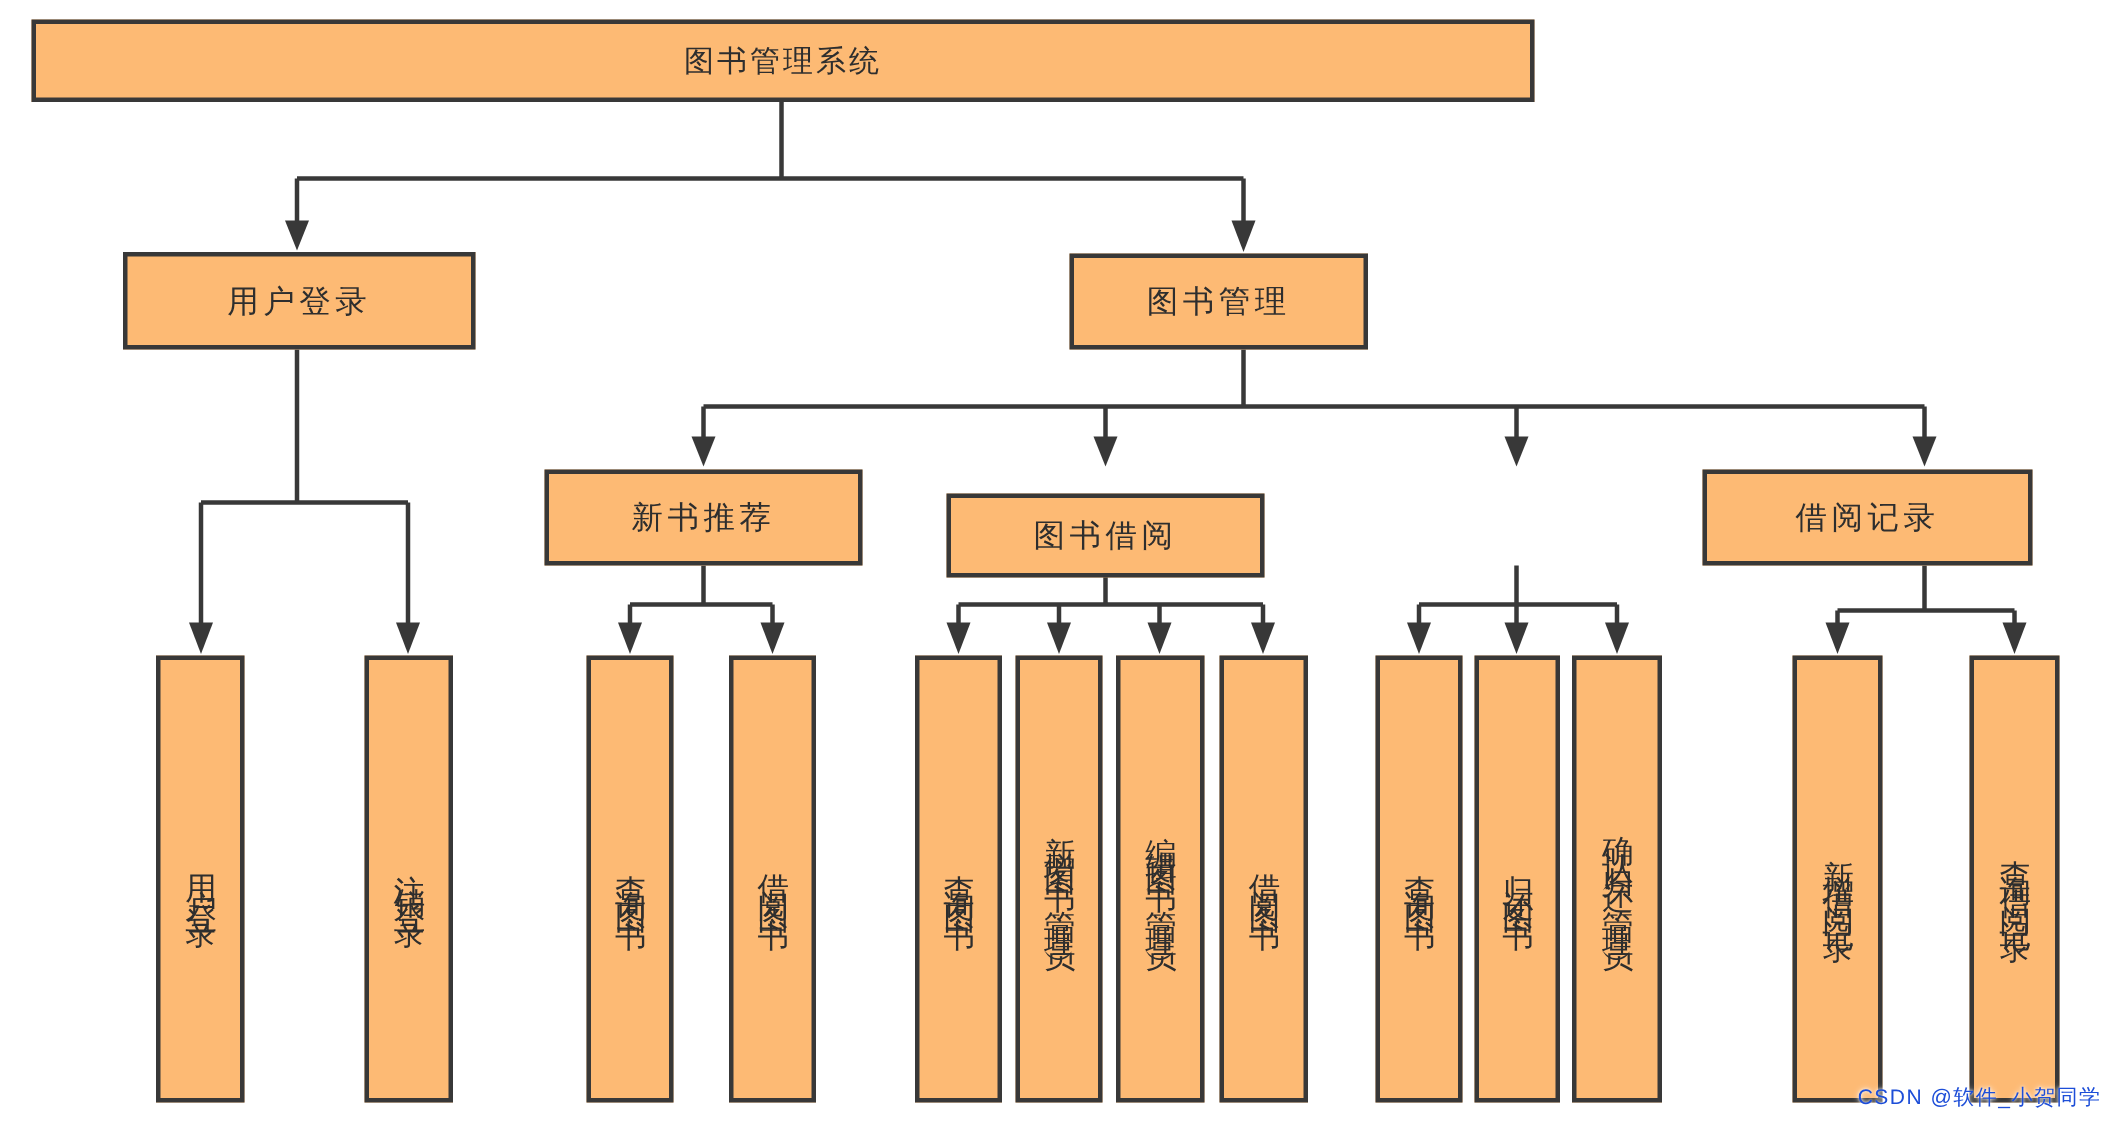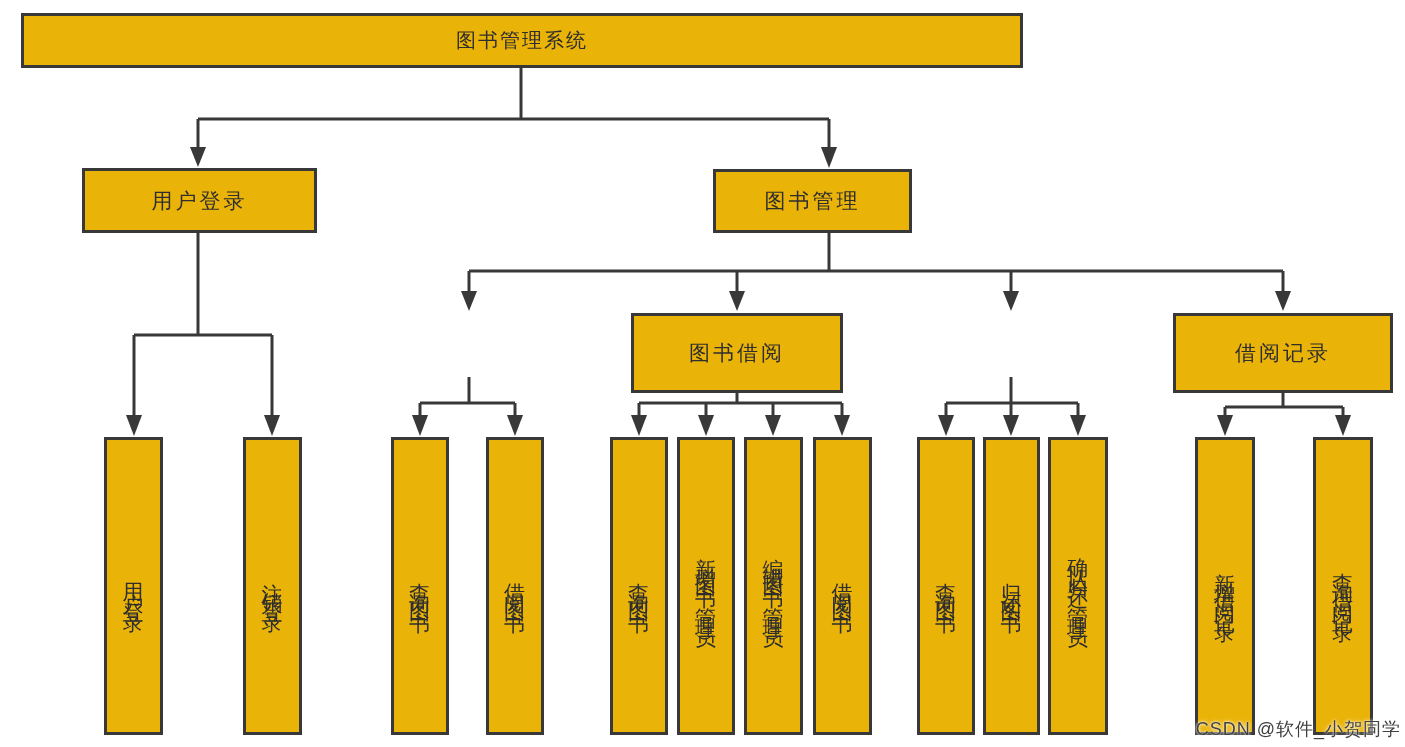--- a/index.html
+++ b/index.html
@@ -3,32 +3,32 @@
 <meta charset="utf-8">
 <style>
   html,body { margin:0; padding:0; background:#ffffff; }
   .canvas {
     position:relative; width:1405px; height:747px; background:#ffffff;
     font-family:"Liberation Sans","DejaVu Sans",sans-serif; color:#2e2e2e;
     overflow:hidden;
   }
   .connectors { position:absolute; left:0; top:0; width:1405px; height:747px; }
   .node {
-    position:absolute; box-sizing:border-box; background:#eab308;
-    border:3px solid #383838; display:flex; align-items:center; justify-content:center;
+    position:absolute; box-sizing:border-box; background:#fdba74;
+    border:3px solid #383838; display:flex; align-items:center; justify-content:center;font-family:Liberation Serif, serif;
   }
   .h-node { font-size:21px; letter-spacing:3px; white-space:nowrap; }
   .root-node { font-size:20px; letter-spacing:2px; }
   .v-node .vtext {
     writing-mode:vertical-rl; text-orientation:mixed;
     font-size:21px; line-height:1; letter-spacing:10px; white-space:nowrap;
   }
   .watermark {
     position:absolute; right:4px; bottom:6px;
-    font-size:18px; letter-spacing:1px; color:#404040;
+    font-size:14px; letter-spacing:1px; color:#1d4ed8;
     text-shadow:0 0 2px #ffffff, 0 0 4px #ffffff;
   }
 </style>
 </head>
 <body>
 
 <div class="canvas">
 
   <svg class="connectors" viewBox="0 0 1405 747" xmlns="http://www.w3.org/2000/svg">
     <g stroke="#383838" stroke-width="3" fill="none">
@@ -101,22 +101,23 @@
       <polygon points="1217,415 1233,415 1225,436"></polygon>
       <polygon points="1335,415 1351,415 1343,436"></polygon>
     </g>
   </svg>
 
   <div class="node h-node root-node" style="left:21px;top:13px;width:1002px;height:55px;">图书管理系统</div>
 
   <div class="node h-node" style="left:82px;top:168px;width:235px;height:65px;">用户登录</div>
   <div class="node h-node" style="left:713px;top:169px;width:199px;height:64px;">图书管理</div>
 
-  <div class="node h-node" style="left:631px;top:313px;width:212px;height:80px;">图书借阅</div>
-  <div class="node h-node" style="left:1173px;top:313px;width:220px;height:80px;">借阅记录</div>
+  <div class="node h-node" style="left:363px;top:313px;width:212px;height:64px;">新书推荐</div>
+  <div class="node h-node" style="left:631px;top:329px;width:212px;height:56px;">图书借阅</div>
+  <div class="node h-node" style="left:1135px;top:313px;width:220px;height:64px;">借阅记录</div>
 
   <div class="node v-node" style="left:104px;top:437px;width:59px;height:298px;">
     <span class="vtext">用户登录</span>
   </div>
   <div class="node v-node" style="left:243px;top:437px;width:59px;height:298px;">
     <span class="vtext">注销登录</span>
   </div>
 
   <div class="node v-node" style="left:391px;top:437px;width:58px;height:298px;">
     <span class="vtext">查询图书</span>

